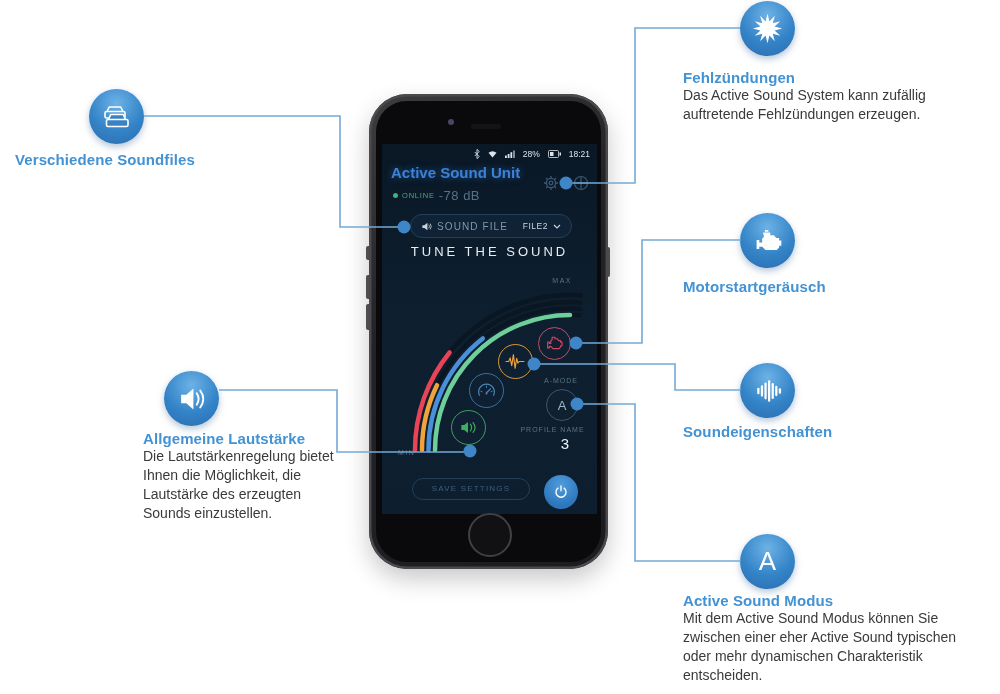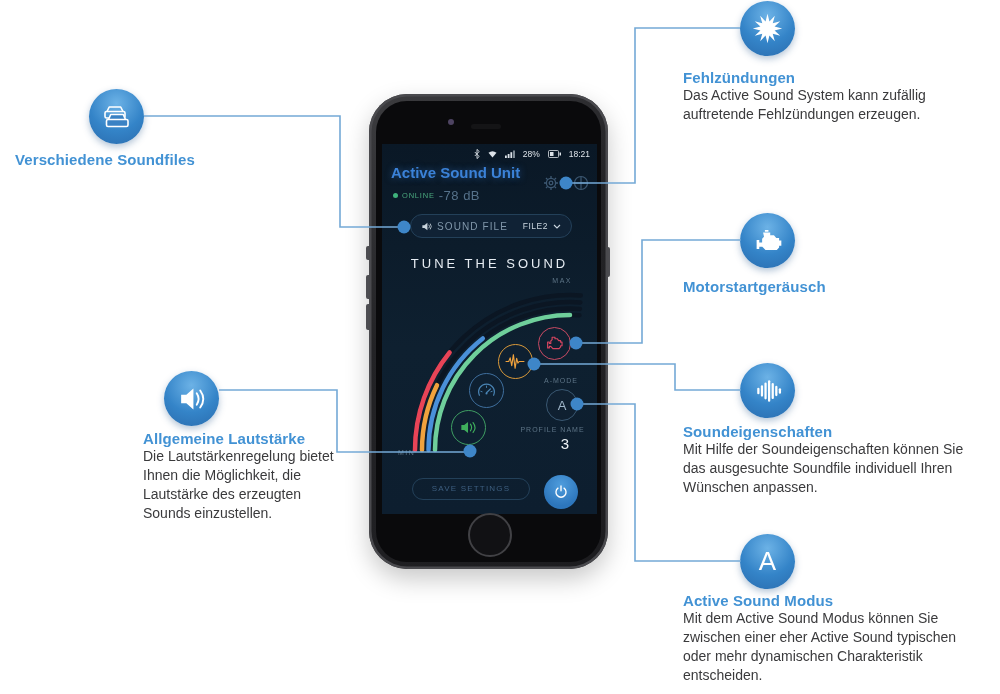--- a/index.html
+++ b/index.html
@@ -44,21 +44,21 @@
   #online-text{font-size:7.5px;color:#4aa87e;letter-spacing:.8px;}
   #db-text{font-size:13px;color:#55718a;letter-spacing:.5px;}
   #soundfile-pill{left:28px;top:70px;width:162px;height:24px;border-radius:12px;
       border:1px solid #234059;background:#102235;box-sizing:border-box;
       display:flex;align-items:center;padding:0 10px;}
   #soundfile-pill *{position:static;}
   #sf-label{font-size:10px;color:#8197aa;letter-spacing:1.1px;margin-left:5px;}
   #sf-spacer{flex:1;}
   #sf-value{font-size:8.5px;color:#ccd7e0;letter-spacing:.5px;}
   #tune-heading{top:100px;left:0;width:100%;text-align:center;font-size:13px;
-      letter-spacing:3px;color:#e7edf3;margin-top:12px;}
+      letter-spacing:3px;color:#e7edf3;}
   #max-label,#min-label{font-size:7px;letter-spacing:1.5px;color:#5d7486;}
   #max-label{right:25px;top:133px;}
   #min-label{left:16px;top:305px;}
   #arcs{left:0;top:0;z-index:1;}
   .scr-btn{border-radius:50%;box-sizing:border-box;background:#0e2031;z-index:2;
            display:flex;align-items:center;justify-content:center;}
   .scr-btn *{position:static;}
   #engine-button{left:155.5px;top:182.5px;width:33px;height:33px;border:1.5px solid #c84a63;}
   #wave-button{left:115.5px;top:199.5px;width:35px;height:35px;border:1.5px solid #d9993a;}
   #gauge-button{left:86.5px;top:228.5px;width:35px;height:35px;border:1.5px solid #3f6f9e;}
@@ -130,21 +130,20 @@
         <rect x="14.2" y="9" width="2.4" height="18" rx="1.2"></rect>
         <rect x="18" y="6.5" width="2.4" height="23" rx="1.2"></rect>
         <rect x="21.8" y="9.5" width="2.4" height="17" rx="1.2"></rect>
         <rect x="25.6" y="12.5" width="2.4" height="11" rx="1.2"></rect>
         <rect x="29.4" y="15" width="2.4" height="6" rx="1.2"></rect>
       </g>
     </svg>
   </div>
   <div class="co" style="left:683px;top:423px;width:305px;">
     <div class="co-title">Soundeigenschaften</div>
-    <div class="co-body">Mit Hilfe der Soundeigenschaften können Sie das ausgesuchte Soundfile individuell Ihren Wünschen anpassen.</div>
   </div>
 
   <div class="co-icon" style="left:740px;top:534px;">
     <div class="a-letter">A</div>
   </div>
   <div class="co" style="left:683px;top:592px;width:300px;">
     <div class="co-title">Active Sound Modus</div>
     <div class="co-body">Mit dem Active Sound Modus können Sie zwischen einer eher Active Sound typischen oder mehr dynamischen Charakteristik entscheiden.</div>
   </div>
 

